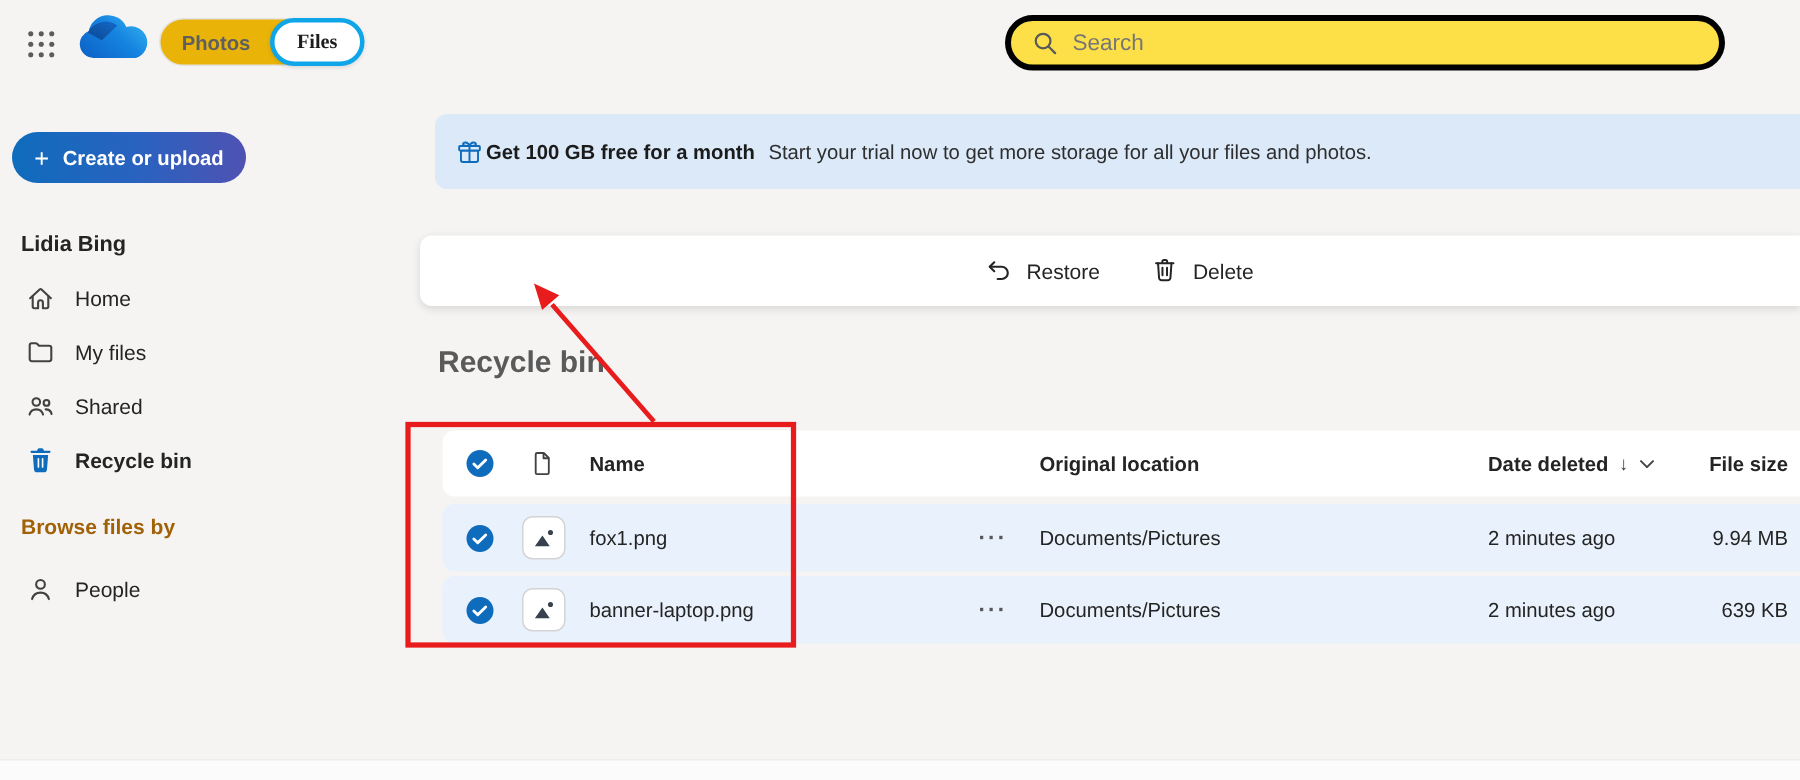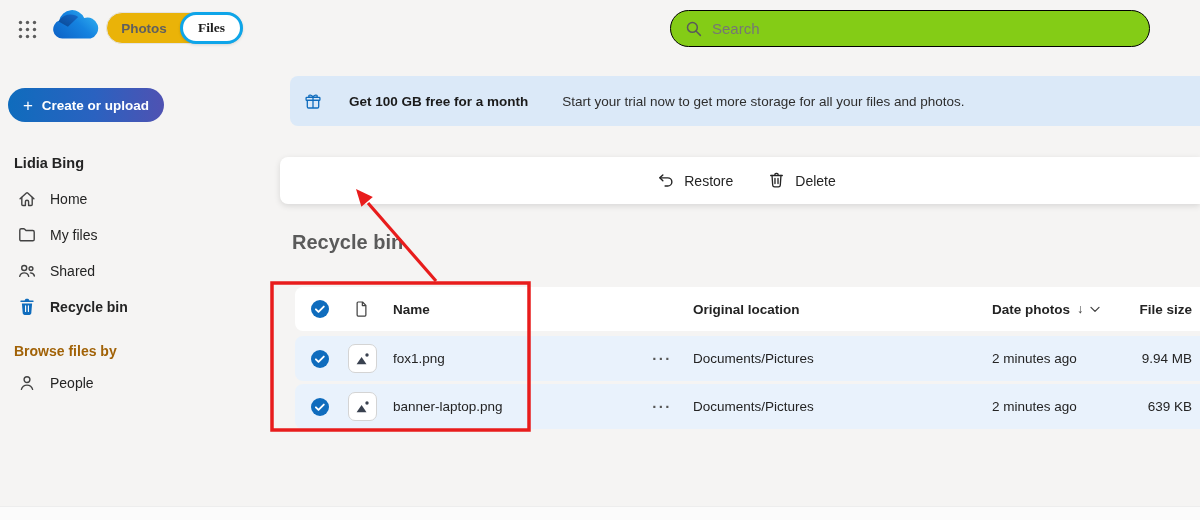--- a/index.html
+++ b/index.html
@@ -14,37 +14,37 @@
   #stage { position:relative; width:1200px; height:520px; }
   .abs { position:absolute; }
 
   
   .applauncher { left:14px; top:16px; width:26px; height:26px; display:flex; align-items:center; justify-content:center; cursor:pointer; border-radius:4px; }
   .logo { left:52px; top:9px; width:48px; height:36px; }
   .toggle { left:106px; top:12px; width:137px; height:32px; background:#eab308; border:1px solid #e3e3e3; border-radius:16px; display:flex; align-items:center; }
   .toggle-opt { flex:0 0 auto; height:32px; display:flex; align-items:center; justify-content:center; font-size:13.5px; cursor:pointer; }
   .toggle-photos { width:74px; color:#5f5f5f; font-weight:600; }
   .toggle-files { width:63px; margin-left:-1px; background:#fff; border:3px solid #0ea5e9; border-radius:16px; font-weight:700; color:#1d1d1d; box-shadow:0 1px 3px rgba(0,0,0,.12);font-family:Liberation Serif, serif; }
-  .search { left:670px; top:10px; width:480px; height:37px; background:#84cc16; border:1px solid #000000; border-radius:19px; display:flex; align-items:center; padding:0 14px; gap:9px; }
+  .search { left:670px; top:10px; width:480px; height:37px; background:#fde047; border:4px solid #000000; border-radius:19px; display:flex; align-items:center; padding:0 14px; gap:9px; }
   .search input { border:none; outline:none; flex:1; font-size:15px; font-family:inherit; color:#242424; background:transparent; }
   .search input::placeholder { color:#767676; }
 
   
   .create-btn { left:8px; top:88px; width:156px; height:34px; border:none; border-radius:17px;
     background:linear-gradient(90deg,#0f6cbd 0%,#2a62c0 55%,#4f52b2 100%);
     color:#fff; font-family:inherit; font-size:13.5px; font-weight:700; display:flex; align-items:center; justify-content:center; gap:9px; cursor:pointer; }
   .create-btn .plus { font-size:17px; font-weight:400; line-height:1; }
   .user-name { left:14px; top:155px; font-size:14.5px; font-weight:700; color:#242424; }
   .nav-item { left:8px; width:262px; height:36px; display:flex; align-items:center; gap:13px; padding-left:9px; border-radius:6px; cursor:pointer; font-size:14px; color:#242424; }
   .nav-item .ni { width:20px; height:20px; flex:0 0 auto; display:flex; align-items:center; justify-content:center; }
   .nav-item.active { font-weight:600; }
   .section-heading { left:14px; top:343px; font-size:14px; font-weight:700; color:#a16207; }
 
   
-  .banner { left:290px; top:76px; width:910px; height:50px; background:#dbe9f8; border-radius:8px 0 0 8px; display:flex; align-items:center; padding-left:13px; gap:26px; }
+  .banner { left:290px; top:76px; width:910px; height:50px; background:#dbe9f8; border-radius:8px 0 0 8px; display:flex; align-items:center; padding-left:13px; gap:1px; }
   .banner-title { font-size:13.5px; font-weight:700; color:#1b1b1b; }
   .banner-sub { font-size:13.5px; color:#2e2e2e; margin-left:8px; }
 
   
   .toolbar { left:280px; top:157px; width:920px; height:47px; background:#fff; border-radius:8px 0 0 8px; box-shadow:0 2px 6px rgba(0,0,0,.12); display:flex; align-items:center; padding-left:12px; gap:14px; z-index:5;justify-content:center; }
   .tool-btn { display:flex; align-items:center; gap:9px; padding:6px 10px; border-radius:6px; cursor:pointer; font-size:14px; color:#242424; background:transparent; border:none; font-family:inherit; }
 
   .page-title { left:292px; top:231px; font-size:20px; font-weight:600; color:#5a5a5a; }
 
   
@@ -166,21 +166,21 @@
         <path d="M8.1 2.5c.2-.4.6-.7 1-.7h1.8c.4 0 .8.3 1 .7l.5 1H16c.4 0 .7.3.7.7s-.3.8-.7.8H4c-.4 0-.7-.4-.7-.8s.3-.7.7-.7h3.6l.5-1z"></path>
         <path d="M4.9 6.4h10.2l-.8 9.7c-.1 1-.9 1.8-1.9 1.8H7.6c-1 0-1.8-.8-1.9-1.8L4.9 6.4z"></path>
         <path d="M8.6 8.9v5.5M11.4 8.9v5.5" stroke="#fff" stroke-width="1.1" stroke-linecap="round"></path>
       </svg>
     </span>
     <span>Recycle bin</span>
   </div>
 
   <div class="abs section-heading">Browse files by</div>
 
-  <div class="abs nav-item" style="top:365px">
+  <div class="abs nav-item" style="top:375px">
     <span class="ni">
       <svg width="20" height="20" viewBox="0 0 20 20" fill="none" stroke="#424242" stroke-width="1.4" stroke-linecap="round">
         <circle cx="10" cy="6.6" r="2.9"></circle>
           <path d="M4.4 16.4c.7-2.6 2.9-4.3 5.6-4.3s4.9 1.7 5.6 4.3"></path>
       </svg>
     </span>
     <span>People</span>
   </div>
 
   <div class="abs banner">
@@ -230,21 +230,21 @@
     </div>
     <div class="cell c-ficon">
       <svg width="19" height="19" viewBox="0 0 20 20" fill="none" stroke="#424242" stroke-width="1.3" stroke-linejoin="round">
         <path d="M5.4 3.1c0-.6.5-1 1-1h4.7l3.5 3.5v10.3c0 .6-.5 1-1 1H6.4c-.6 0-1-.4-1-1V3.1z"></path>
         <path d="M10.9 2.2v3.6h3.6"></path>
       </svg>
     </div>
     <div class="cell c-name">Name</div>
     <div class="cell c-loc">Original location</div>
     <div class="cell c-date">
-      <span>Date photos</span>
+      <span>Date deleted</span>
       <span class="sort-glyphs">
         <span>↓</span>
         <span>
           <svg width="10" height="7" viewBox="0 0 10 7" fill="none" stroke="#424242" stroke-width="1.3" stroke-linecap="round" stroke-linejoin="round">
               <path d="m1 1.4 4 4 4-4"></path>
             </svg>
         </span>
       </span>
     </div>
     <div class="cell c-size">File size</div>

